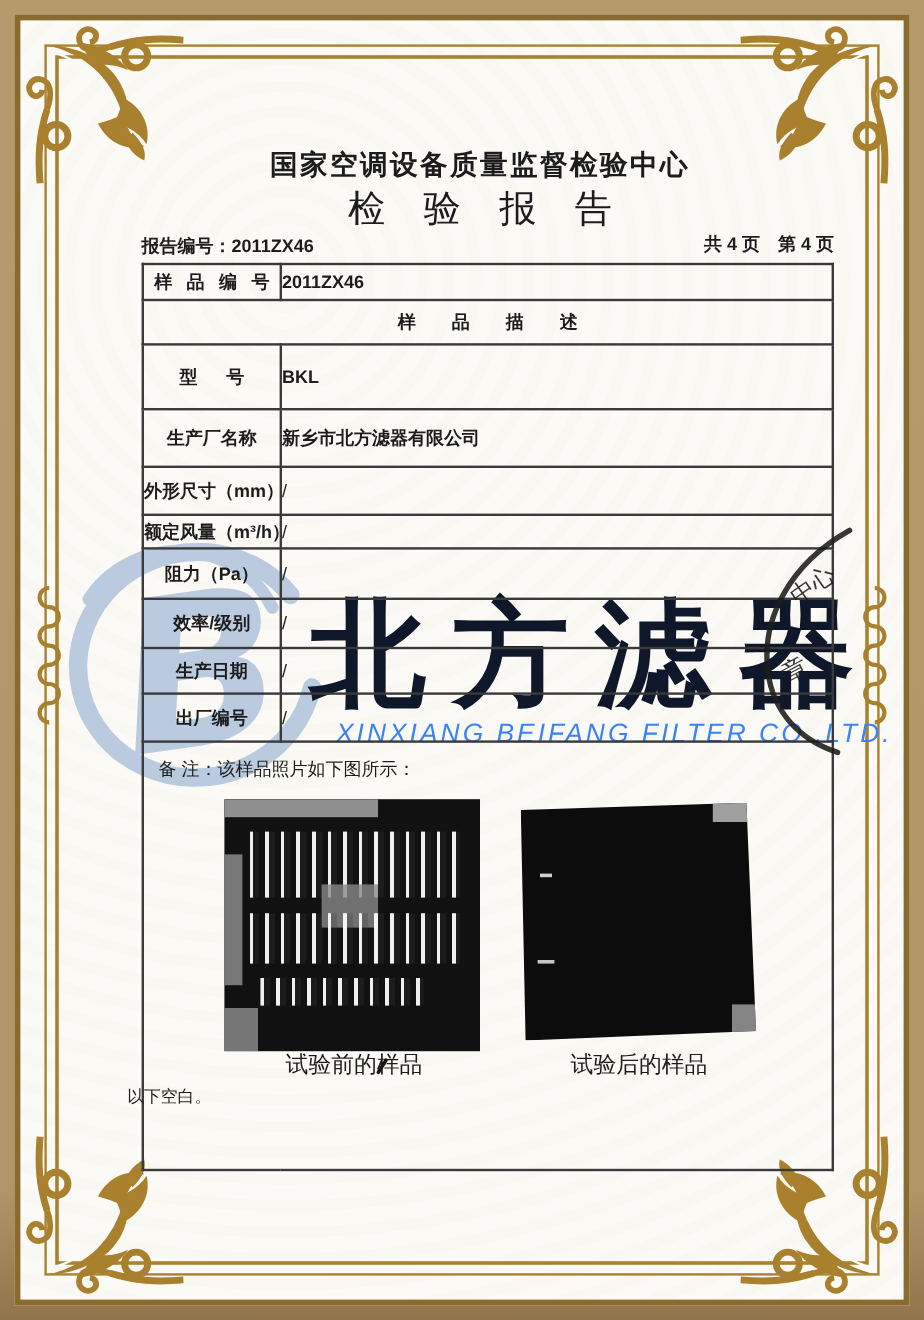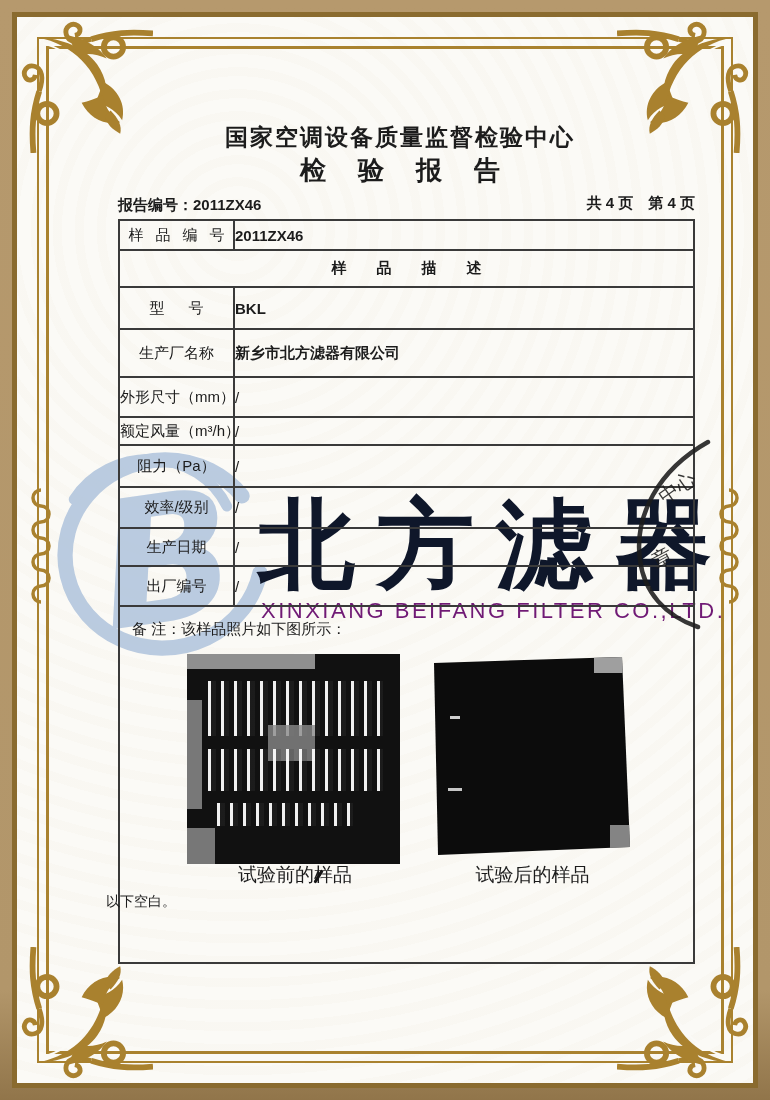--- a/index.html
+++ b/index.html
@@ -28,37 +28,37 @@
   .side-orn{position:absolute;width:26px;height:126px;top:488px;pointer-events:none;}
   .side-orn.left{left:28px;}
   .side-orn.right{right:28px;transform:scaleX(-1);}
   
   .wm-logo{left:38px;top:443px;width:235px;height:225px;z-index:1;opacity:.95;}
   .wm-cn{
     left:258px;top:492px;z-index:1;font-size:97px;font-weight:700;color:#0f172a;
     letter-spacing:22px;white-space:nowrap;line-height:1.1;
   }
   .wm-en{
-    left:261px;top:598px;z-index:1;font-size:22px;font-weight:500;color:#701a75;
-    letter-spacing:2.5px;white-space:nowrap;
+    left:280px;top:598px;z-index:1;font-size:22px;font-weight:500;color:#3b82f6;
+    letter-spacing:2.5px;white-space:nowrap;font-style:italic;
   }
   
   .hdr{left:50px;right:20px;text-align:center;color:#1c1c1c;z-index:3;}
   .org-title{top:122px;font-size:23px;font-weight:700;letter-spacing:2px;}
-  .report-title{top:153px;font-size:26px;font-weight:700;}
+  .report-title{top:153px;font-size:31px;font-weight:400;}
   .report-title span{letter-spacing:32px;margin-right:-32px;}
   .report-no{left:118px;top:196px;font-size:15px;font-weight:700;color:#1c1c1c;z-index:3;}
   .page-info{right:75px;top:194px;font-size:15px;font-weight:600;color:#1c1c1c;z-index:3;}
   
   .doc-table{
     position:absolute;left:118px;top:219px;width:577px;z-index:3;
     border-collapse:collapse;table-layout:fixed;color:#1c1c1c;
   }
   .doc-table td{border:2px solid #3a3a3a;padding:0;font-size:15px;vertical-align:middle;}
-  .lbl{text-align:center;white-space:nowrap;font-size:14px;}
+  .lbl{text-align:center;white-space:nowrap;font-size:14px;font-weight:bold;}
   .val{padding-left:30px;}
   .bold{font-weight:700;}
   .ls12{letter-spacing:12px;margin-right:-12px;}
   .ls24{letter-spacing:24px;margin-right:-24px;}
   .ls30{letter-spacing:30px;margin-right:-30px;}
   .sec-title{text-align:center;font-weight:600;margin-top:12px;}
   .remark-cell{vertical-align:top;position:relative;}
   .remark-text{position:absolute;left:12px;top:13px;font-size:15px;white-space:nowrap;}
   
   .photo{position:absolute;overflow:hidden;}
@@ -193,21 +193,21 @@
   <tbody>
       <tr style="height:30px">
     <td class="lbl">
       <span class="ls12">样品编号</span></td>
     <td class="val bold">2011ZX46</td>
   </tr>
   <tr style="height:37px">
     <td class="sec-title" colspan="2">
       <span class="ls30">样品描述</span></td>
   </tr>
-  <tr style="height:42px">
+  <tr style="height:54px">
     <td class="lbl">
       <span class="ls24">型号</span></td>
     <td class="val bold">BKL</td>
   </tr>
   <tr style="height:48px">
     <td class="lbl">生产厂名称</td>
     <td class="val" style="font-weight:600">新乡市北方滤器有限公司</td>
   </tr>
   <tr style="height:40px">
     <td class="lbl">外形尺寸（mm）</td>

